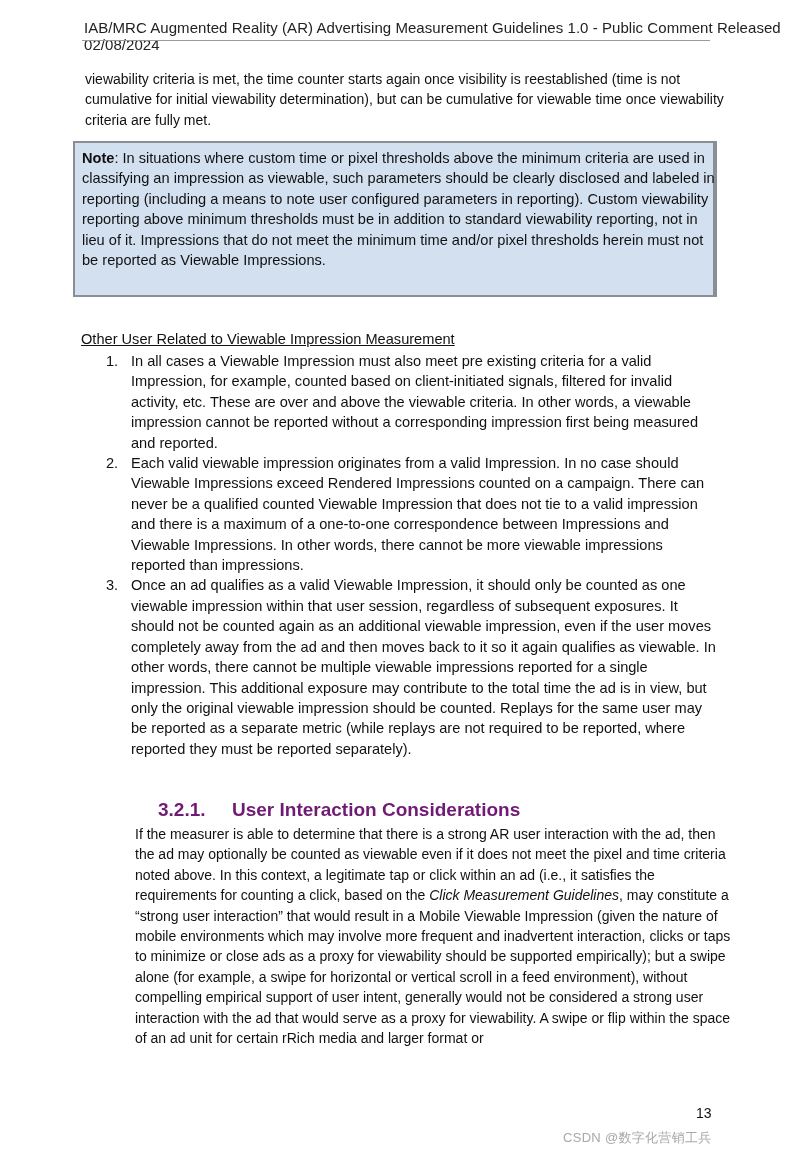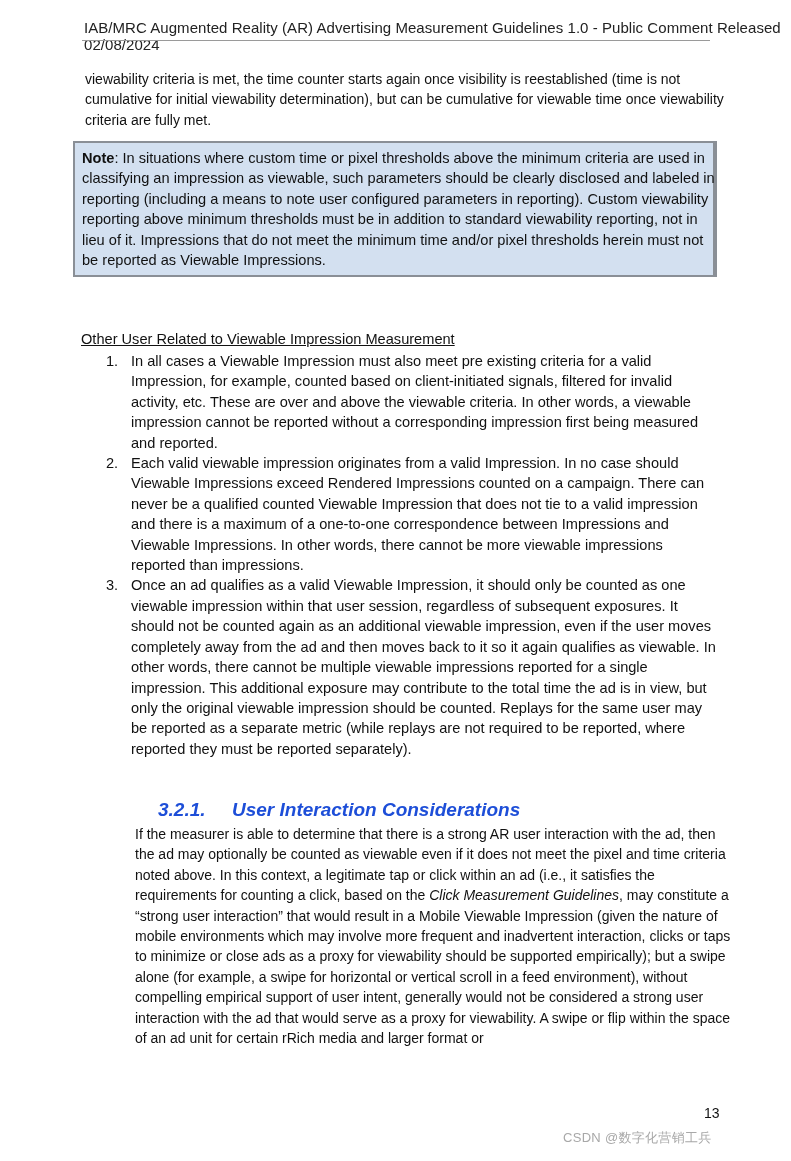--- a/index.html
+++ b/index.html
@@ -40,21 +40,21 @@
   .intro {
     left: 81px;
     top: 65px;
     width: 640px;
   }
   .note-box {
     position: absolute;
     left: 73px;
     top: 141px;
     width: 644px;
-    height: 136px;
+    height: 156px;
     background: #d3e0f0;
     border: 2px solid #8a8f96;
     border-right-width: 4px;
     box-sizing: border-box;
   }
   .note-text {
     position: absolute;
     left: 7px;
     top: 5px;
     width: 640px;
@@ -89,39 +89,37 @@
     position: absolute;
     left: 25px;
     top: 0;
   }
   .section-heading {
     position: absolute;
     left: 158px;
     top: 799px;
     font-size: 19px;
     font-weight: bold;
-    font-style: italic;
-    color: #1d4ed8;
+    color: #701a75;
   }
   .section-heading .sec-num {
     display: inline-block;
     width: 74px;
   }
   .body2 {
     left: 131px;
     top: 820px;
     width: 600px;
   }
   .page-num {
     position: absolute;
     left: 696px;
     top: 1105px;
     font-size: 14px;
     color: #111;
-    margin-left: 8px;
   }
   .watermark {
     position: absolute;
     left: 563px;
     top: 1129px;
     font-size: 13px;
     color: #a8a8a8;
     letter-spacing: 0.3px;
   }
 </style>

